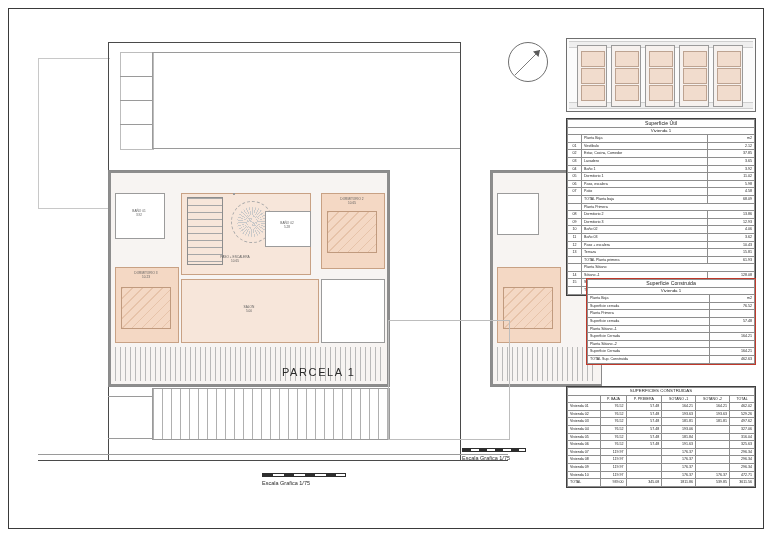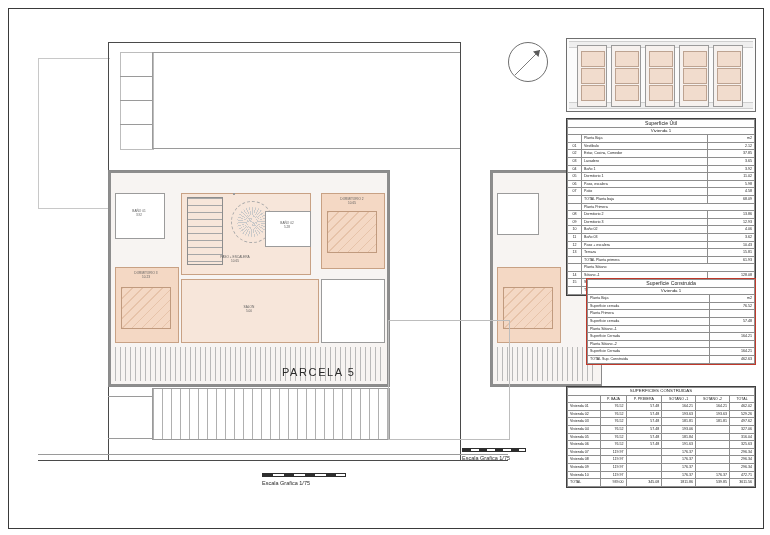--- a/index.html
+++ b/index.html
@@ -154,21 +154,21 @@
       <div class="room bed" style="left:6px;top:96px;width:62px;height:74px;"></div>
       <div class="bedicon" style="left:12px;top:116px;width:48px;height:40px;"></div>
       <div class="hatch" style="left:6px;top:176px;width:100px;height:34px;"></div>
     </div>
 
     <div class="stairsH" style="left:132px;top:358px;width:236px;height:50px;"></div>
     <div class="boxlite" style="left:368px;top:290px;width:120px;height:118px;"></div>
     <div class="ln h thin" style="left:88px;top:366px;width:44px;"></div>
     <div class="ln h thin" style="left:88px;top:408px;width:44px;"></div>
 
-    <div class="parcela">PARCELA 5</div>
+    <div class="parcela">PARCELA 1</div>
 
     <div class="scalebar" style="left:242px;top:443px;">
       <div class="bar"></div>
     </div>
     <div class="scaletxt" style="left:242px;top:450px;">Escala Grafica 1/75</div>
   </div>
 
   <div class="scalebar" style="left:462px;top:448px;">
     <div class="bar" style="width:64px;background:repeating-linear-gradient(90deg,#2e2e2e 0 8px,#ffffff 8px 16px);"></div>
   </div>

